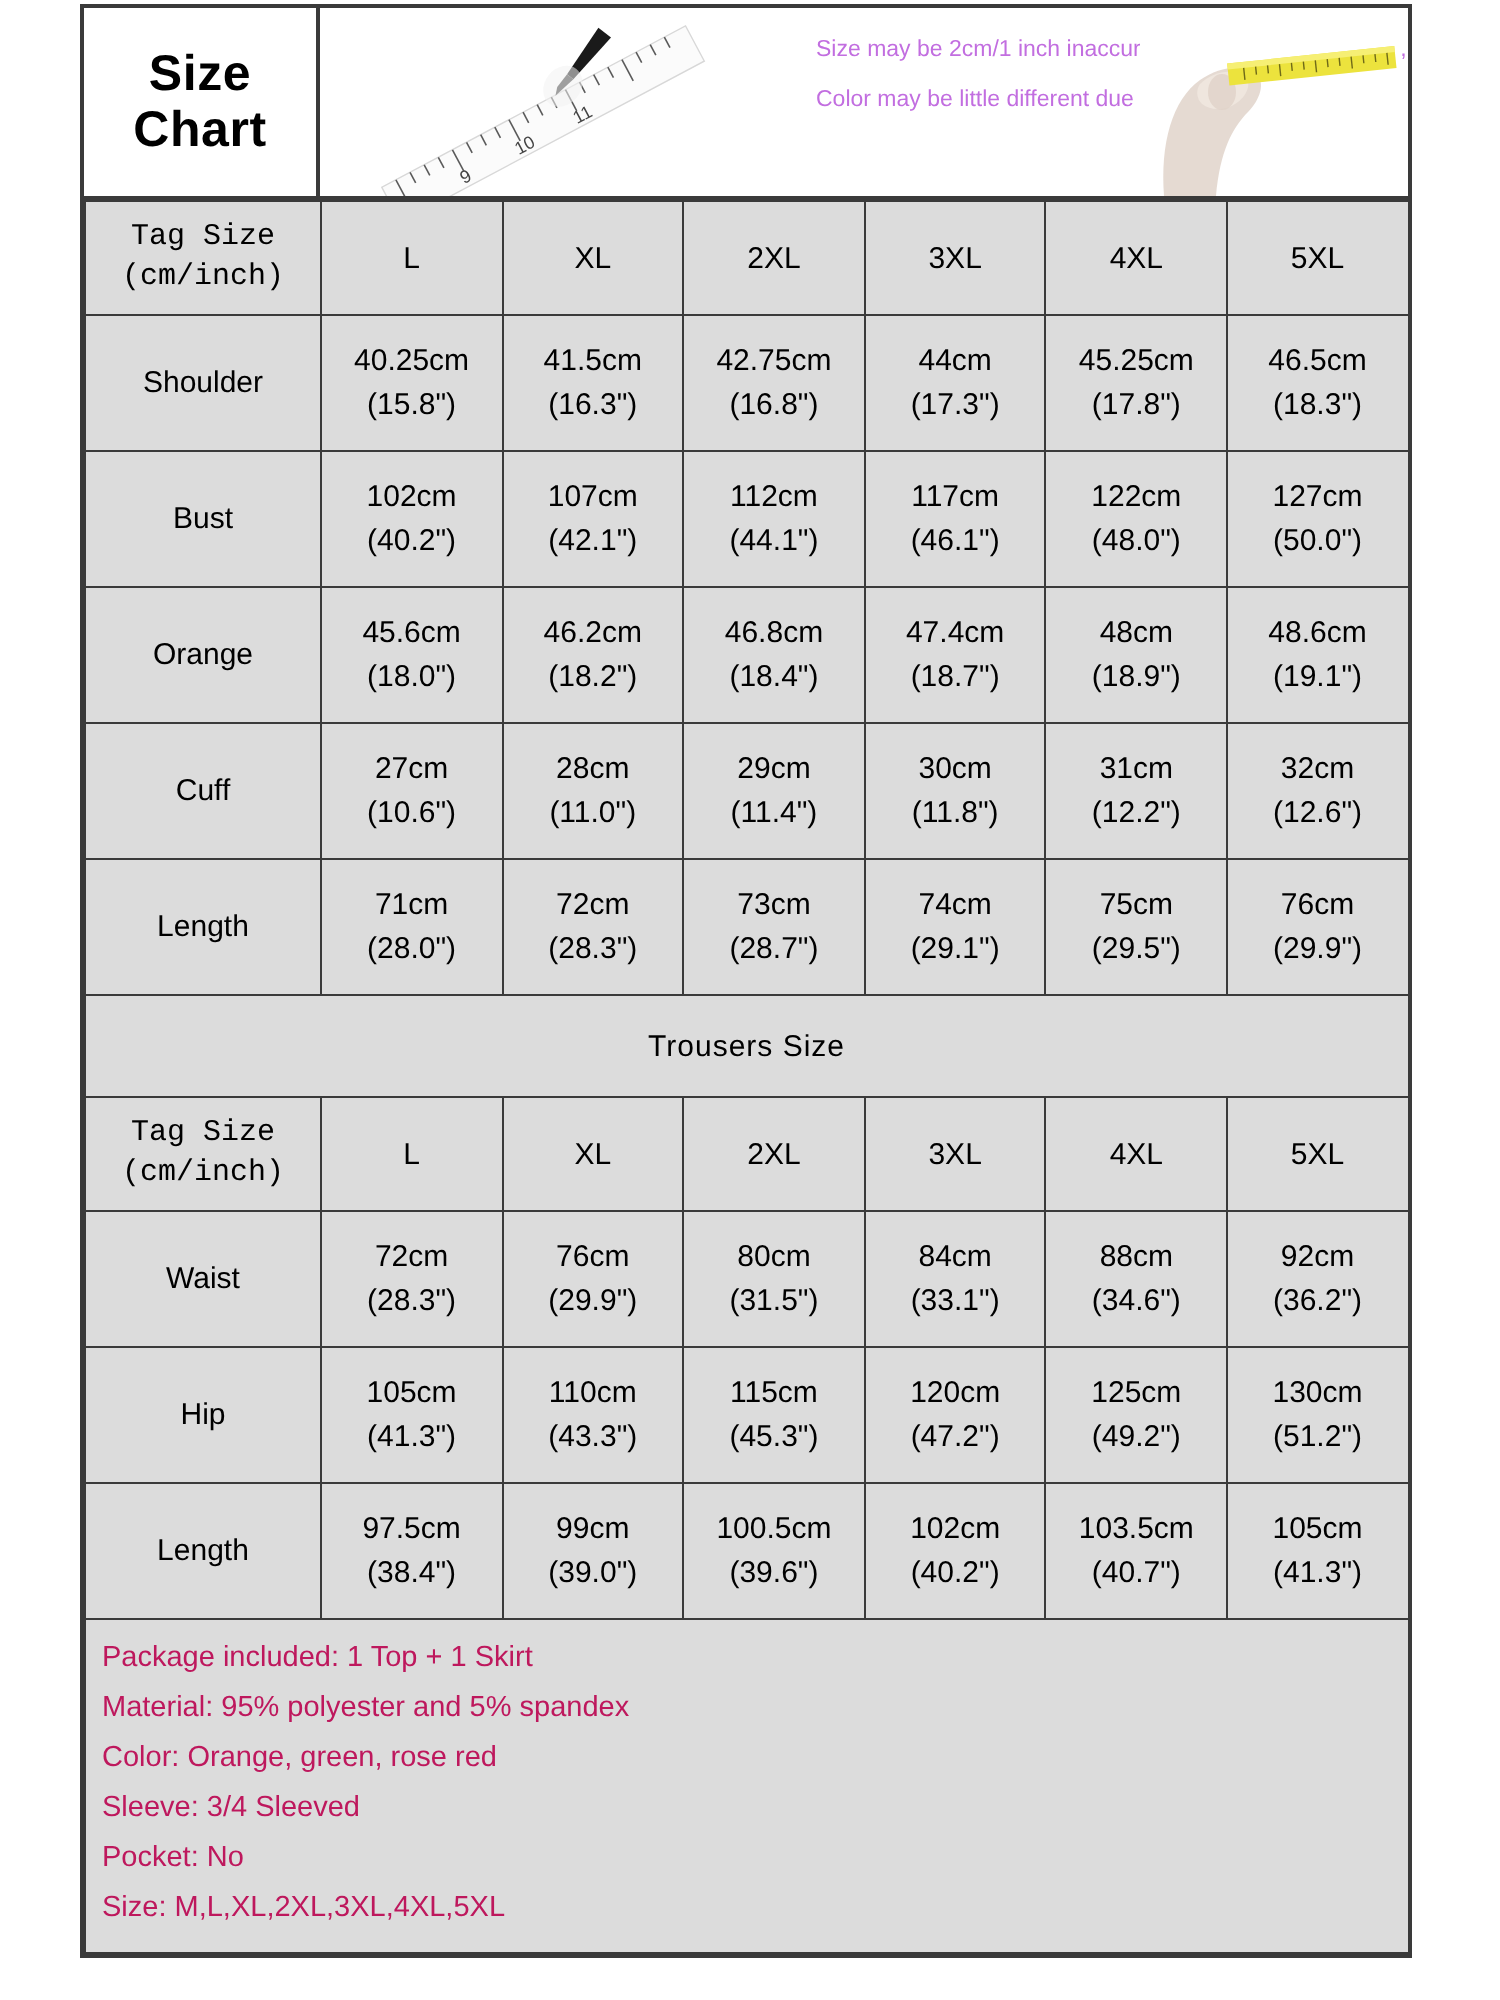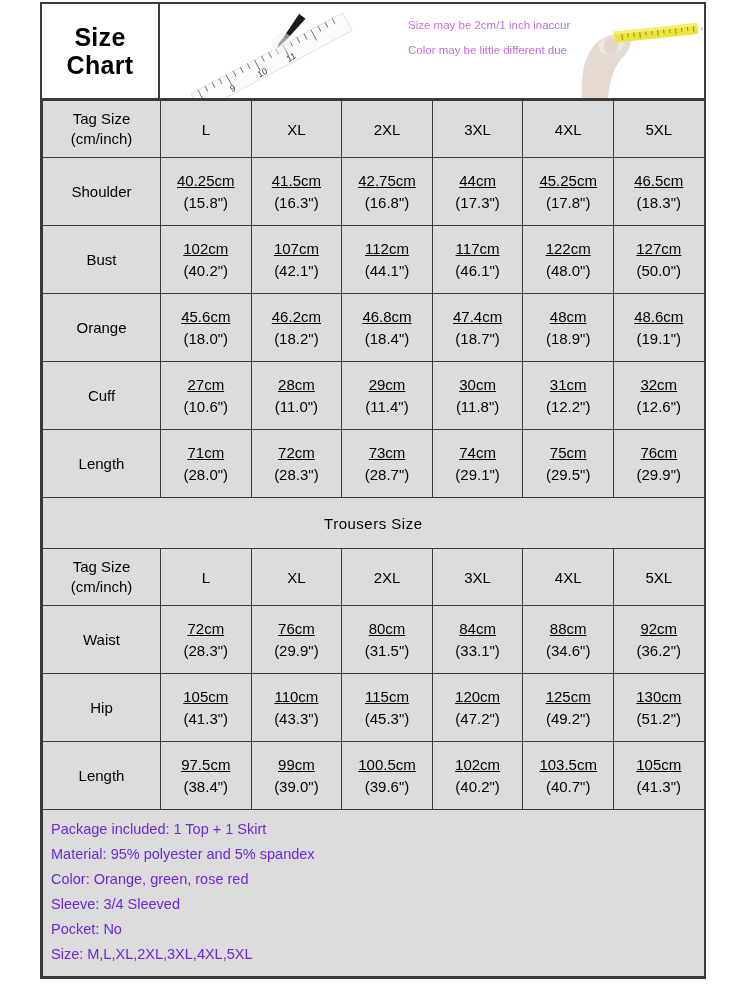--- a/index.html
+++ b/index.html
@@ -123,44 +123,45 @@
   .head-cell {
     height: 56px;
     font-size: 16px;
     background: #dcdcdc;
   }
   .tag-size {
     color: #f01414;
     font-size: 14.5px;
     line-height: 1.35;
     background: #dcdcdc;
+    font-family: Liberation Mono, monospace;
   }
   .row-label {
     height: 67px;
     font-size: 15px;
     background: #dcdcdc;
   }
   .val-cell {
     background: #ffffff;
     font-size: 15px;
     line-height: 1.42;
     padding: 4px 0;
   }
-  .val-cell .cm { display: block; text-decoration: underline; }
+  .val-cell .cm { display: block; }
   .val-cell .inch { display: block; }
 
   
   .footer-cell {
     background: #dcdcdc;
     text-align: left !important;
     padding: 7px 0 9px 8px !important;
   }
   .footer-line {
     font-size: 14.5px;
-    color: #6d28d9;
+    color: #be185d;
     line-height: 25px;
     white-space: nowrap;
   }
 </style>
 </head>
 <body>
 
 <div class="page">
   <div class="chart-frame">
 

